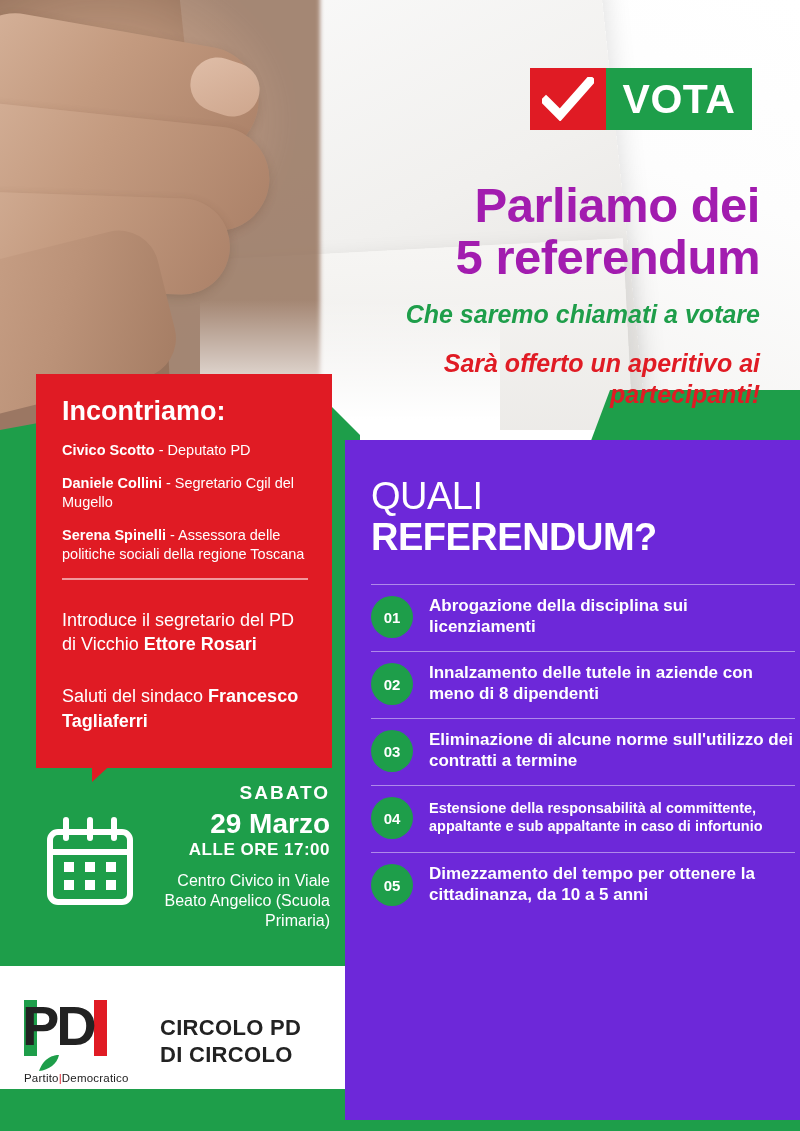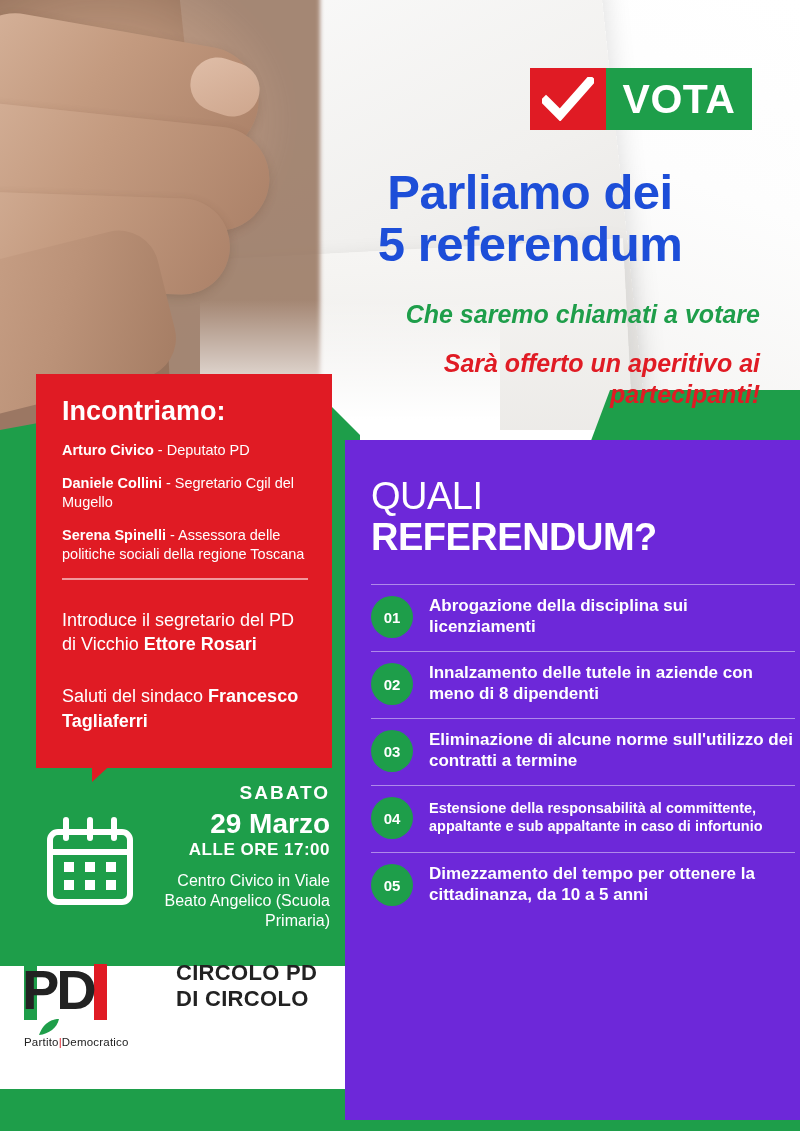--- a/index.html
+++ b/index.html
@@ -144,24 +144,24 @@
     font-weight: bold;
     letter-spacing: 0.5px;
     display: flex;
     align-items: center;
     justify-content: center;
   }
 
   
   .headline {
     position: absolute;
-    left: 300px; top: 167px;
+    left: 300px; top: 180px;
     width: 460px;
-    text-align: center;
-    color: #1d4ed8;
+    text-align: right;
+    color: #a21caf;
     font-weight: bold;
     font-size: 49px;
     line-height: 1.06;
     letter-spacing: -0.5px;
   }
   .subhead {
     position: absolute;
     left: 300px; top: 300px;
     width: 460px;
     text-align: right;
@@ -284,24 +284,25 @@
   .ref-text {
     font-size: 17px;
     font-weight: bold;
     line-height: 1.22;
   }
   .ref-text.small { font-size: 14.5px; }
 
   
   .footer {
     position: absolute;
-    left: 0; bottom: 48px;
+    left: 0; bottom: 28px;
     width: 340px; height: 123px;
     display: flex;
-    gap: 34px;
+    align-items: center;
+    gap: 18px;
     padding-left: 22px;
     box-sizing: border-box;
   }
   .pd-logo {
     position: relative;
     width: 120px; height: 92px;
   }
   .pd-logo .pd-letters {
     position: absolute;
     left: 0; top: 2px;
@@ -382,21 +383,21 @@
     <div>Parliamo dei</div>
     <div>5 referendum</div>
   </div>
   <div class="subhead">Che saremo chiamati a votare</div>
   <div class="aperitivo">Sarà offerto un aperitivo ai partecipanti!</div>
 
   <div class="speakers">
     <div class="title">Incontriamo:</div>
 
     <div class="person">
-      <b>Arturo Civico</b><span> - Deputato PD</span>
+      <b>Civico Scotto</b><span> - Deputato PD</span>
     </div>
     <div class="person">
       <b>Daniele Collini</b><span> - Segretario Cgil del Mugello</span>
     </div>
     <div class="person">
       <b>Serena Spinelli</b><span> - Assessora delle politiche sociali della regione Toscana</span>
     </div>
 
     <div class="divider"></div>
 

